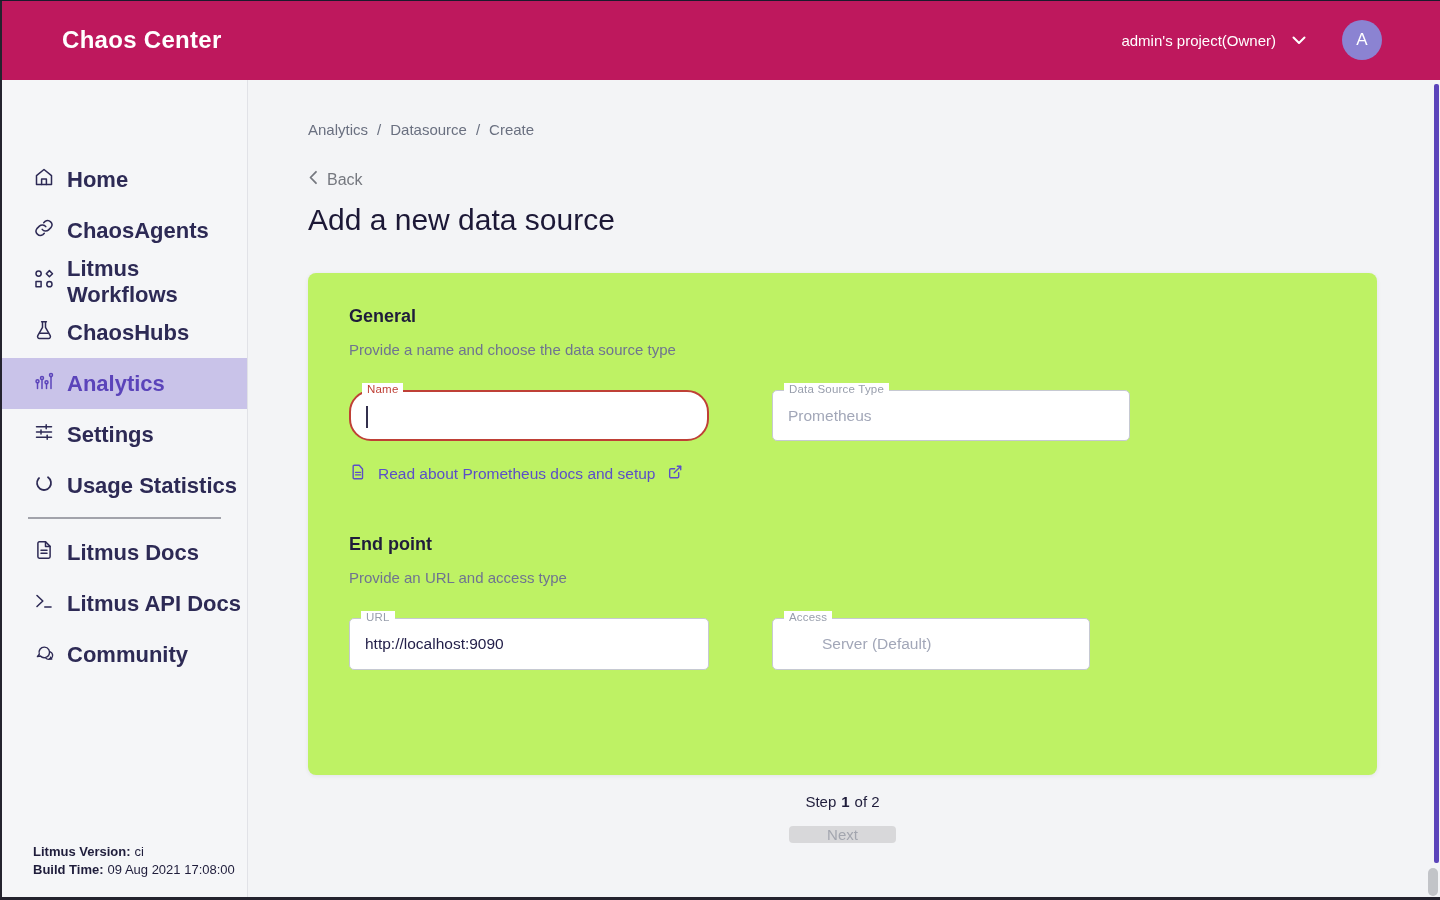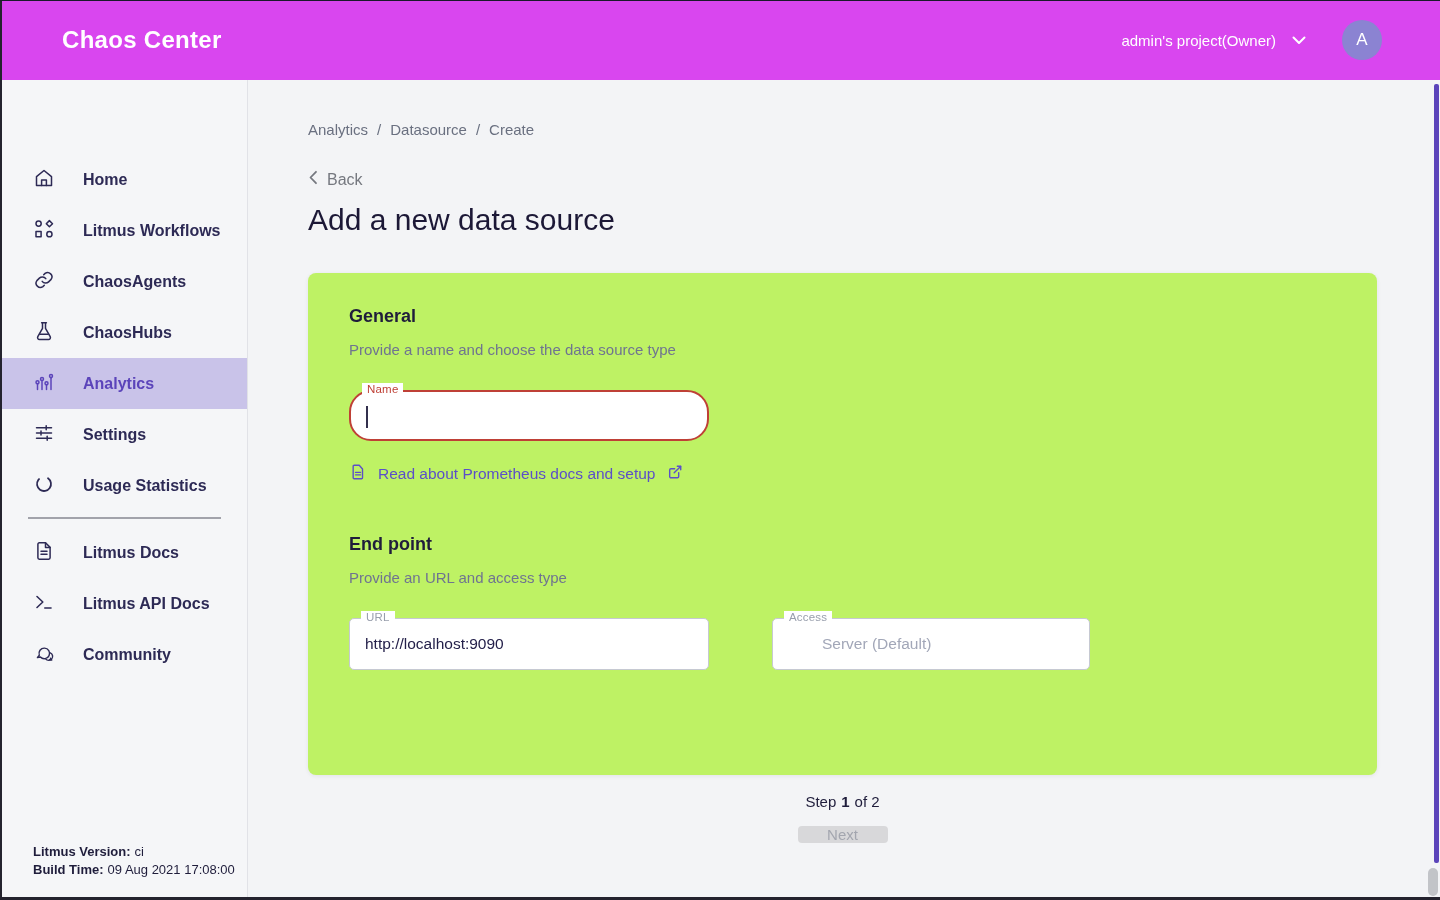--- a/index.html
+++ b/index.html
@@ -9,33 +9,33 @@
     font-family:"Liberation Sans", sans-serif;
     background:#F3F4F6;
     color:#1F1D3B;
   }
   
   .edge-left  { position:absolute; left:0; top:0; bottom:0; width:2px; background:#24232E; z-index:60; }
   .edge-bottom{ position:absolute; left:0; right:0; bottom:0; height:3px; background:#24232E; z-index:60; }
   .edge-top   { position:absolute; left:0; right:0; top:0; height:1px; background:#1B1A2C; z-index:60; }
 
   
-  .header { position:absolute; top:0; left:0; right:0; height:80px; background:#d946ef; display:flex; align-items:center; z-index:5; }
+  .header { position:absolute; top:0; left:0; right:0; height:80px; background:#be185d; display:flex; align-items:center; z-index:5; }
   .logo { margin-left:62px; color:#fff; font-size:24px; font-weight:700; letter-spacing:.3px; }
   .header-right { position:absolute; right:58px; top:0; height:80px; display:flex; align-items:center; }
   .project-label { color:#fff; font-size:15px; margin-right:16px; cursor:pointer; }
   .chev-down { margin-right:36px; display:flex; cursor:pointer; }
   .avatar { width:40px; height:40px; border-radius:50%; background:#8B83D2; color:#fff;
             display:flex; align-items:center; justify-content:center; font-size:17px; cursor:pointer; }
 
   
   .sidebar { position:absolute; top:80px; left:0; bottom:0; width:248px; background:#F5F6F8; border-right:1px solid #E1E2E7; z-index:4; }
   .nav { position:absolute; top:74px; left:0; right:0; }
-  .nav-item { height:51px; display:flex; align-items:center; padding-left:33px; gap:28px;
-              font-size:16px; font-weight:600; color:#2D2A55; cursor:pointer; }
+  .nav-item { height:51px; display:flex; align-items:center; padding-left:33px; gap:12px;
+              font-size:22px; font-weight:600; color:#2D2A55; cursor:pointer; }
   .nav-item svg { flex:0 0 auto; }
   .nav-item.active { background:#C9C3E9; color:#5B44BA; }
   .side-divider { border:none; border-top:2px solid #A2A3AB; margin:6px 26px 8px 28px; }
   .version { position:absolute; left:33px; top:763px; font-size:13px; line-height:18px; color:#1F1D3B; }
   .version b { font-weight:700; }
   .version span.val { margin-left:4px; font-weight:400; }
 
   
   .main { position:absolute; left:248px; top:80px; right:0; bottom:0; background:#F3F4F6; }
   .breadcrumb { position:absolute; left:60px; top:41px; font-size:15px; color:#6A7080; display:flex; gap:9px; }
@@ -59,21 +59,21 @@
   .field input.muted { color:#A2A7B8; }
   .caret { position:absolute; left:15px; top:14px; width:1.5px; height:22px; background:#33304d; }
 
   .docs-link { position:absolute; left:41px; top:190px; display:flex; align-items:center; gap:11px;
                color:#5B4FC8; font-size:15.5px; cursor:pointer; }
 
   .footer-row { position:absolute; left:60px; top:719px; width:1069px; height:44px;
                 display:flex; align-items:center; justify-content:flex-end; gap:16px;flex-direction:column; }
   .step-text { font-size:15px; color:#1F1D3B; display:inline-flex; gap:5px; }
   .step-text .cur { font-weight:700; }
-  .next-btn { width:90px; height:44px; background:#D8D8DA; color:#A3A6AF; border:none;
+  .next-btn { width:107px; height:44px; background:#D8D8DA; color:#A3A6AF; border:none;
               border-radius:4px; font-size:15px; font-family:inherit; cursor:default; }
 
   
   .scroll-thumb { position:absolute; right:1px; top:84px; width:5px; height:779px; background:#5B44BA; border-radius:2px; z-index:55; }
   .scroll-corner { position:absolute; right:2px; bottom:4px; width:10px; height:28px; background:#C2C4C8; border-radius:5px; z-index:55; }
 </style>
 </head>
 <body>
 
 <div class="header">
@@ -92,34 +92,34 @@
 <div class="sidebar">
   <div class="nav">
     <div class="nav-item">
       <span><svg width="22" height="22" viewBox="0 0 22 22" fill="none" stroke="currentColor" stroke-width="1.5" stroke-linecap="round" stroke-linejoin="round">
             <path d="M3.5 9.7 11 3.5l7.5 6.2v8.8H3.5z"></path>
             <path d="M8.6 18.5v-5.4h4.8v5.4"></path>
           </svg></span>
       <span>Home</span>
     </div>
     <div class="nav-item">
+      <span><svg width="22" height="22" viewBox="0 0 22 22" fill="none" stroke="currentColor" stroke-width="1.5" stroke-linecap="round" stroke-linejoin="round">
+            <path d="M9.2 12.4a4.3 4.3 0 0 0 6.4.5l2.5-2.5a4.3 4.3 0 0 0-6-6l-1.4 1.4"></path>
+            <path d="M12.8 9.6a4.3 4.3 0 0 0-6.4-.5L3.9 11.6a4.3 4.3 0 0 0 6 6l1.4-1.4"></path>
+          </svg></span>
+      <span>ChaosAgents</span>
+    </div>
+    <div class="nav-item">
       <span><svg width="22" height="22" viewBox="0 0 22 22" fill="none" stroke="currentColor" stroke-width="1.5" stroke-linejoin="round">
             <circle cx="5.6" cy="5.6" r="2.6"></circle>
             <path d="M16.4 2.6l3.1 3.1-3.1 3.1-3.1-3.1z"></path>
             <rect x="3" y="13.6" width="5.1" height="5.1"></rect>
             <circle cx="16.4" cy="16.2" r="2.6"></circle>
           </svg></span>
       <span>Litmus Workflows</span>
-    </div>
-    <div class="nav-item">
-      <span><svg width="22" height="22" viewBox="0 0 22 22" fill="none" stroke="currentColor" stroke-width="1.5" stroke-linecap="round" stroke-linejoin="round">
-            <path d="M9.2 12.4a4.3 4.3 0 0 0 6.4.5l2.5-2.5a4.3 4.3 0 0 0-6-6l-1.4 1.4"></path>
-            <path d="M12.8 9.6a4.3 4.3 0 0 0-6.4-.5L3.9 11.6a4.3 4.3 0 0 0 6 6l1.4-1.4"></path>
-          </svg></span>
-      <span>ChaosAgents</span>
     </div>
     <div class="nav-item">
       <span><svg width="22" height="22" viewBox="0 0 22 22" fill="none" stroke="currentColor" stroke-width="1.5" stroke-linecap="round" stroke-linejoin="round">
             <path d="M8.6 2.8h4.8"></path>
             <path d="M9.5 2.8v5.5l-4.7 8.4a1.9 1.9 0 0 0 1.7 2.8h9a1.9 1.9 0 0 0 1.7-2.8l-4.7-8.4V2.8"></path>
             <path d="M6.9 14.2h8.2"></path>
           </svg></span>
       <span>ChaosHubs</span>
     </div>
     <div class="nav-item active">
@@ -207,20 +207,24 @@
   <div class="card">
     <div class="section-h" style="top:33px">General</div>
     <div class="section-sub" style="top:68px">Provide a name and choose the data source type</div>
 
     <div class="field error" style="left:41px; top:117px; width:360px;border-radius:22px;">
       <span class="field-label">Name</span>
       <input type="text" value="" style="">
       <div class="caret"></div>
     </div>
 
+    <div class="field" style="left:464px; top:117px; width:358px;">
+      <span class="field-label">Data Source Type</span>
+      <input type="text" class="muted" readonly="" value="Prometheus" style="">
+    </div>
 
     <div class="docs-link">
       <span>
         <svg width="18" height="18" viewBox="0 0 22 22" fill="none" stroke="#5B4FC8" stroke-width="1.7" stroke-linecap="round" stroke-linejoin="round">
             <path d="M16.5 7.4 12.5 2.8H6.3a1.2 1.2 0 0 0-1.2 1.2v14a1.2 1.2 0 0 0 1.2 1.2h9a1.2 1.2 0 0 0 1.2-1.2z"></path>
             <path d="M8 11.5h6"></path>
             <path d="M8 14.5h6"></path>
           </svg>
       </span>
       <span>Read about Prometheus docs and setup</span>

